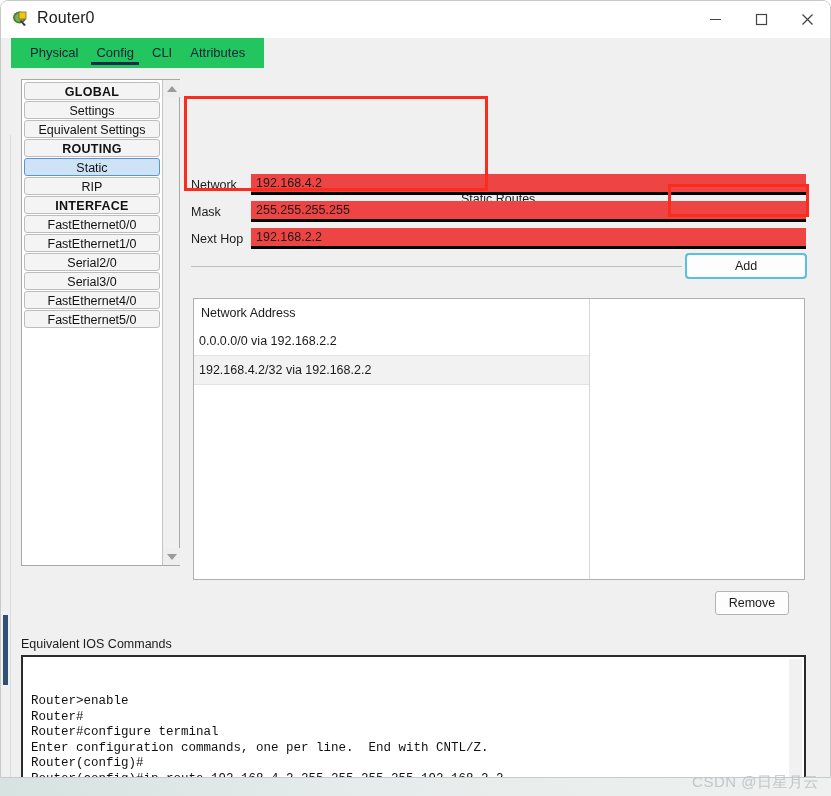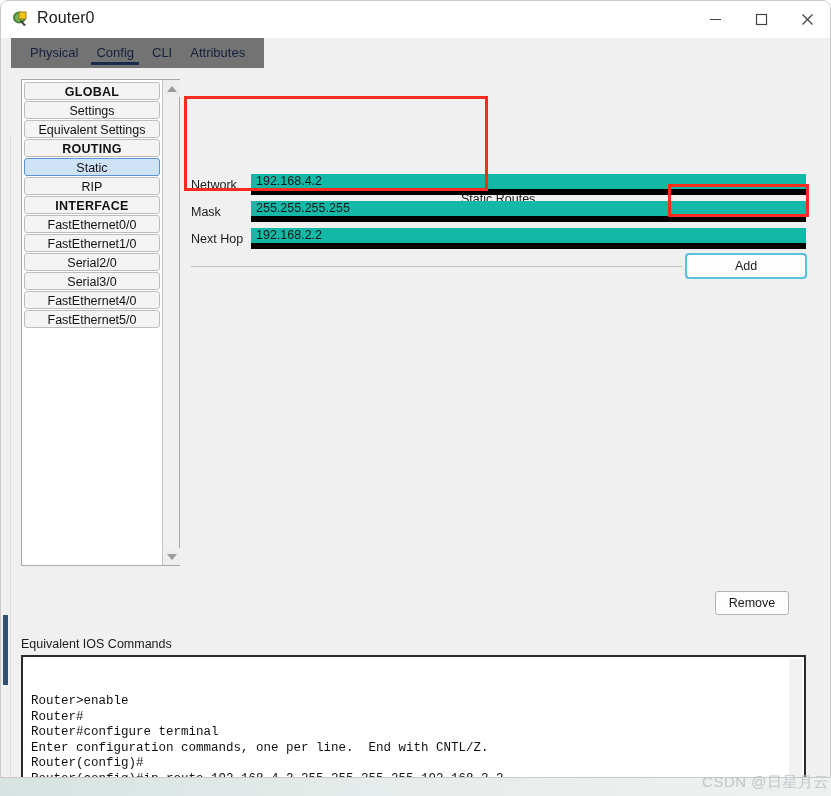--- a/index.html
+++ b/index.html
@@ -63,21 +63,21 @@
     position: absolute;
     left: 0; top: 37px;
     width: 100%;
     height: 30px;
     background: #f0f0f0;
   }
   .tabstrip {
     position: absolute;
     left: 10px; top: 0;
     height: 30px;
-    background: #737373;
+    background: #22c55e;
     display: flex;
     align-items: center;
     padding: 0 10px;
   }
   .tab {
     position: relative;
     padding: 0 9px;
     height: 30px;
     line-height: 30px;
     font-size: 13px;
@@ -184,23 +184,23 @@
   .flabel {
     width: 60px;
     font-size: 12.5px;
     color: #1b1b1b;
     flex: 0 0 auto;
   }
   .fval {
     flex: 1 1 auto;
     height: 21px;
     line-height: 21px;
-    background: #14b8a6;
+    background: #ef4444;
     border: none;
-    border-bottom: 6px solid #000000;
+    border-bottom: 3px solid #000000;
     font-size: 12.5px;
     color: #1a1a1a;
     padding: 0 5px;
     box-sizing: border-box;
     font-family: "Liberation Sans", sans-serif;
   }
   .addrow {
     position: absolute;
     left: 190px; top: 186px;
     width: 615px;
@@ -353,21 +353,21 @@
     border: 3px solid #fb2c1e;
     box-sizing: border-box;
     pointer-events: none;
   }
   #anno-form  { left: 183px; top: 95px;  width: 304px; height: 95px; }
   #anno-add   { left: 667px; top: 183px; width: 141px; height: 33px; }
 
   
   .watermark {
     position: absolute;
-    right: 2px; bottom: 4px;
+    right: 12px; bottom: 4px;
     font-size: 15px;
     color: #c2c6c9;
     letter-spacing: .5px;
   }
   .page-footer {
     position: absolute;
     left: 0; bottom: 0;
     width: 831px; height: 18px;
     background: linear-gradient(90deg,#d6e3e1 0%, #e6eceb 45%, #eef1f0 100%);
   }
@@ -463,20 +463,27 @@
           <div class="flabel">Next Hop</div>
           <input class="fval" value="192.168.2.2" style="">
         </div>
       </div>
 
       <div class="addrow">
         <div class="rule"></div>
         <button class="btn add-btn">Add</button>
       </div>
 
+      <div class="listbox">
+        <div class="list-col">
+          <div class="list-head">Network Address</div>
+          <div class="list-row">0.0.0.0/0 via 192.168.2.2</div>
+          <div class="list-row alt">192.168.4.2/32 via 192.168.2.2</div>
+        </div>
+      </div>
 
       <button class="btn remove-btn">Remove</button>
 
       <div class="ios-label">Equivalent IOS Commands</div>
       <div class="console">
         <pre>Router&gt;enable
 Router#
 Router#configure terminal
 Enter configuration commands, one per line.  End with CNTL/Z.
 Router(config)#

